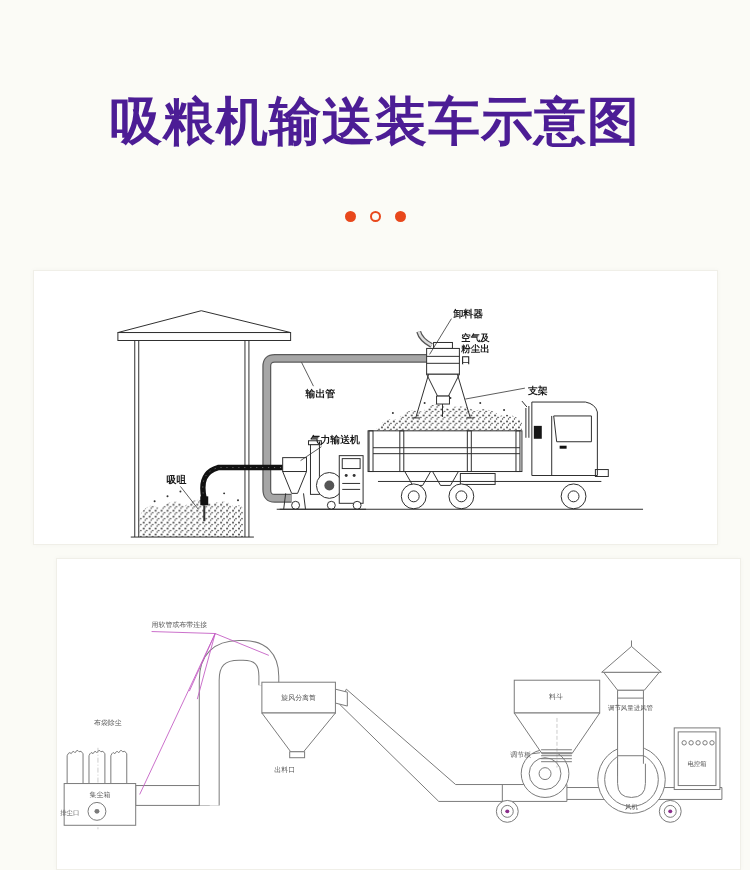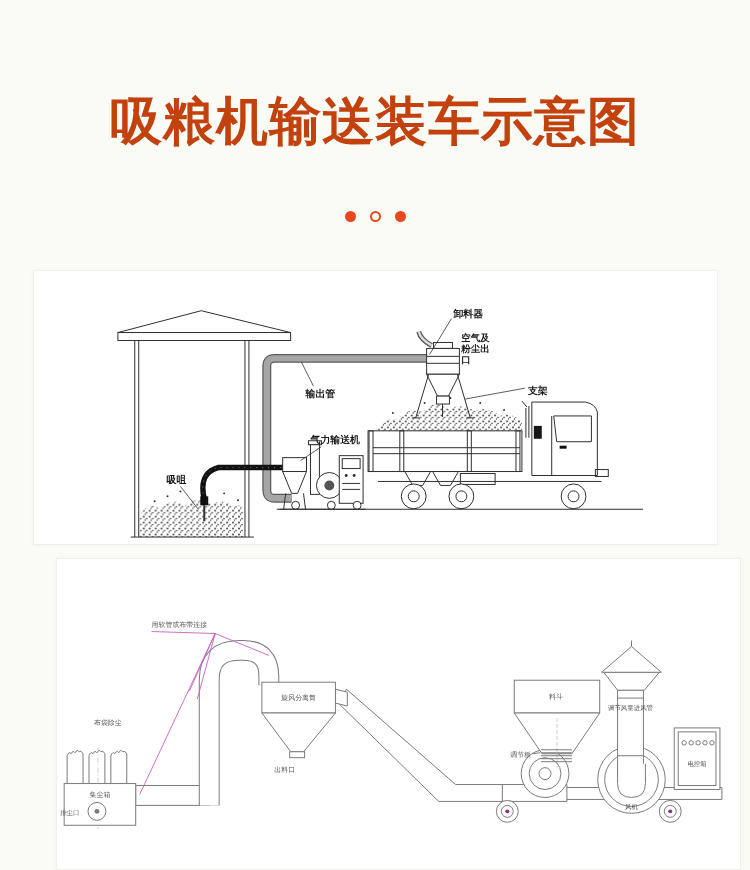--- a/index.html
+++ b/index.html
@@ -4,21 +4,21 @@
 <style>
   html,body{margin:0;padding:0;}
   body{
     width:750px;height:870px;position:relative;overflow:hidden;
     background:#fbfbf6;
     font-family:"DejaVu Sans","Liberation Sans",sans-serif;
   }
   .title{
     position:absolute;top:94px;left:0;width:750px;margin:0;
     text-align:center;font-size:52px;line-height:1.05;font-weight:800;
-    color:#c2410c;letter-spacing:1px;
+    color:#4c1d95;letter-spacing:1px;
   }
   .dots{
     position:absolute;top:211px;left:0;width:750px;
     display:flex;justify-content:center;align-items:center;gap:14px;
   }
   .dot{width:11px;height:11px;border-radius:50%;box-sizing:border-box;display:inline-block;cursor:pointer;}
   .dot.filled{background:#e8481c;}
   .dot.outline{background:transparent;border:2px solid #e8481c;}
   .card{
     position:absolute;left:33px;width:685px;background:#ffffff;

